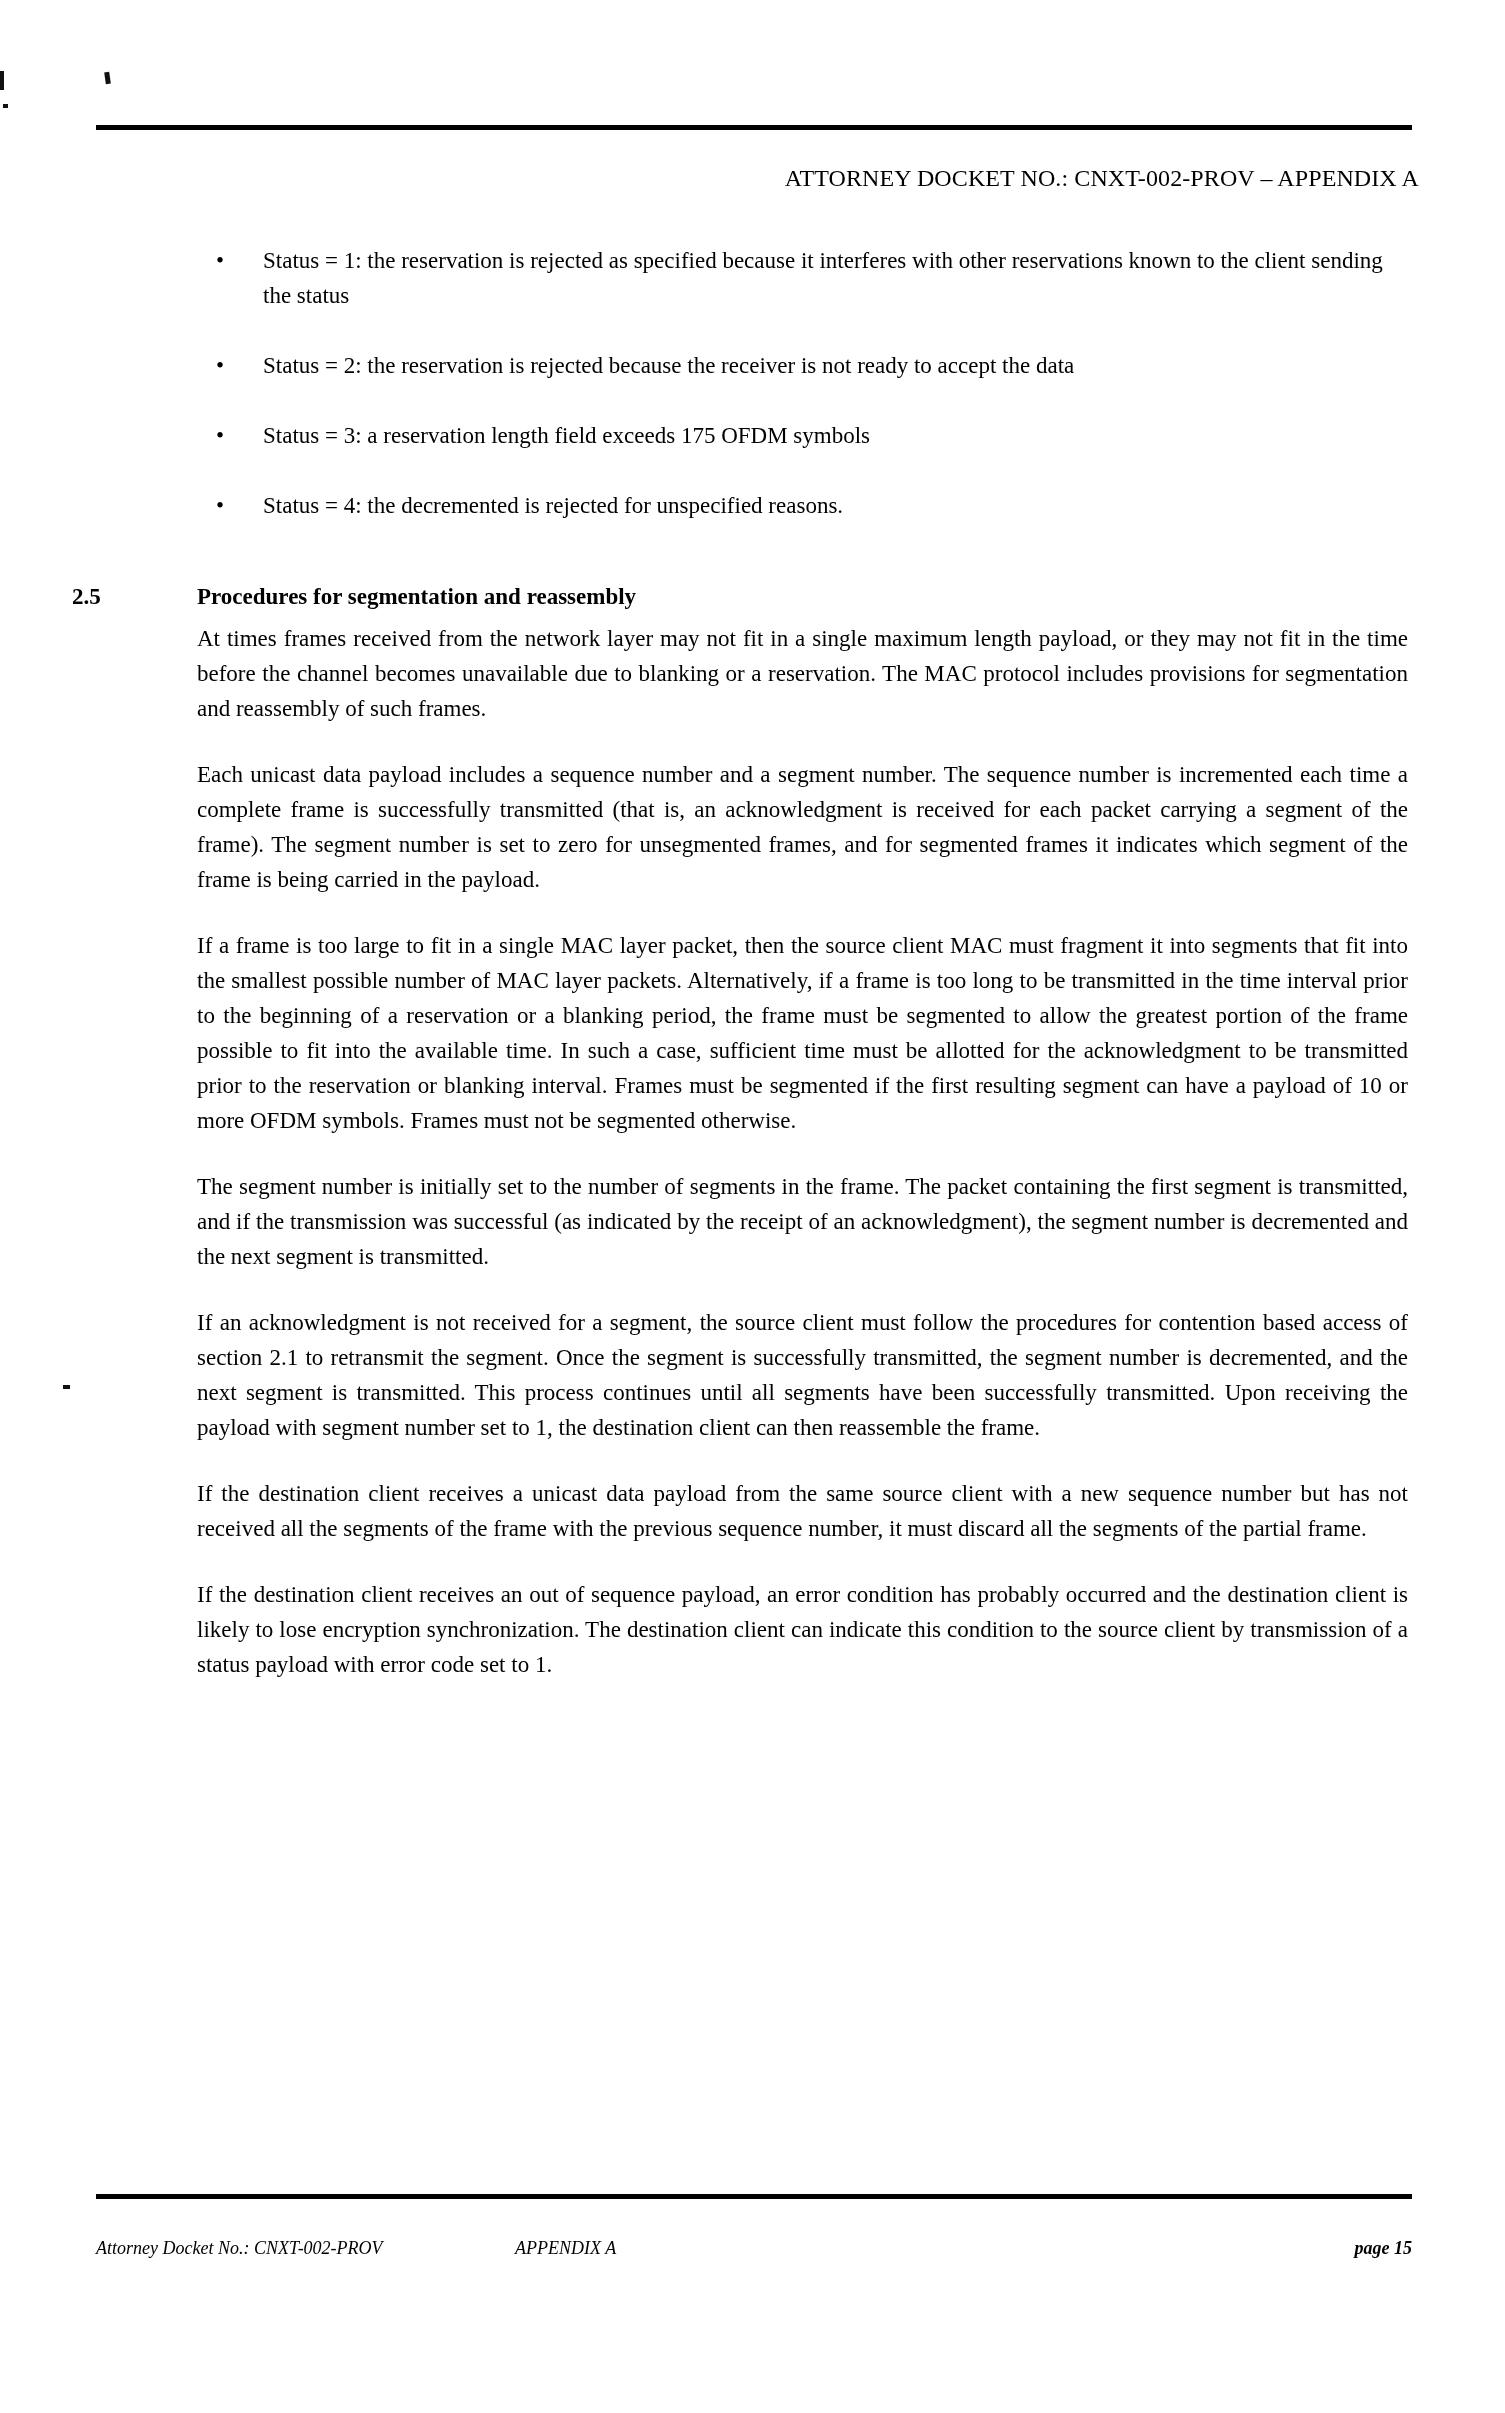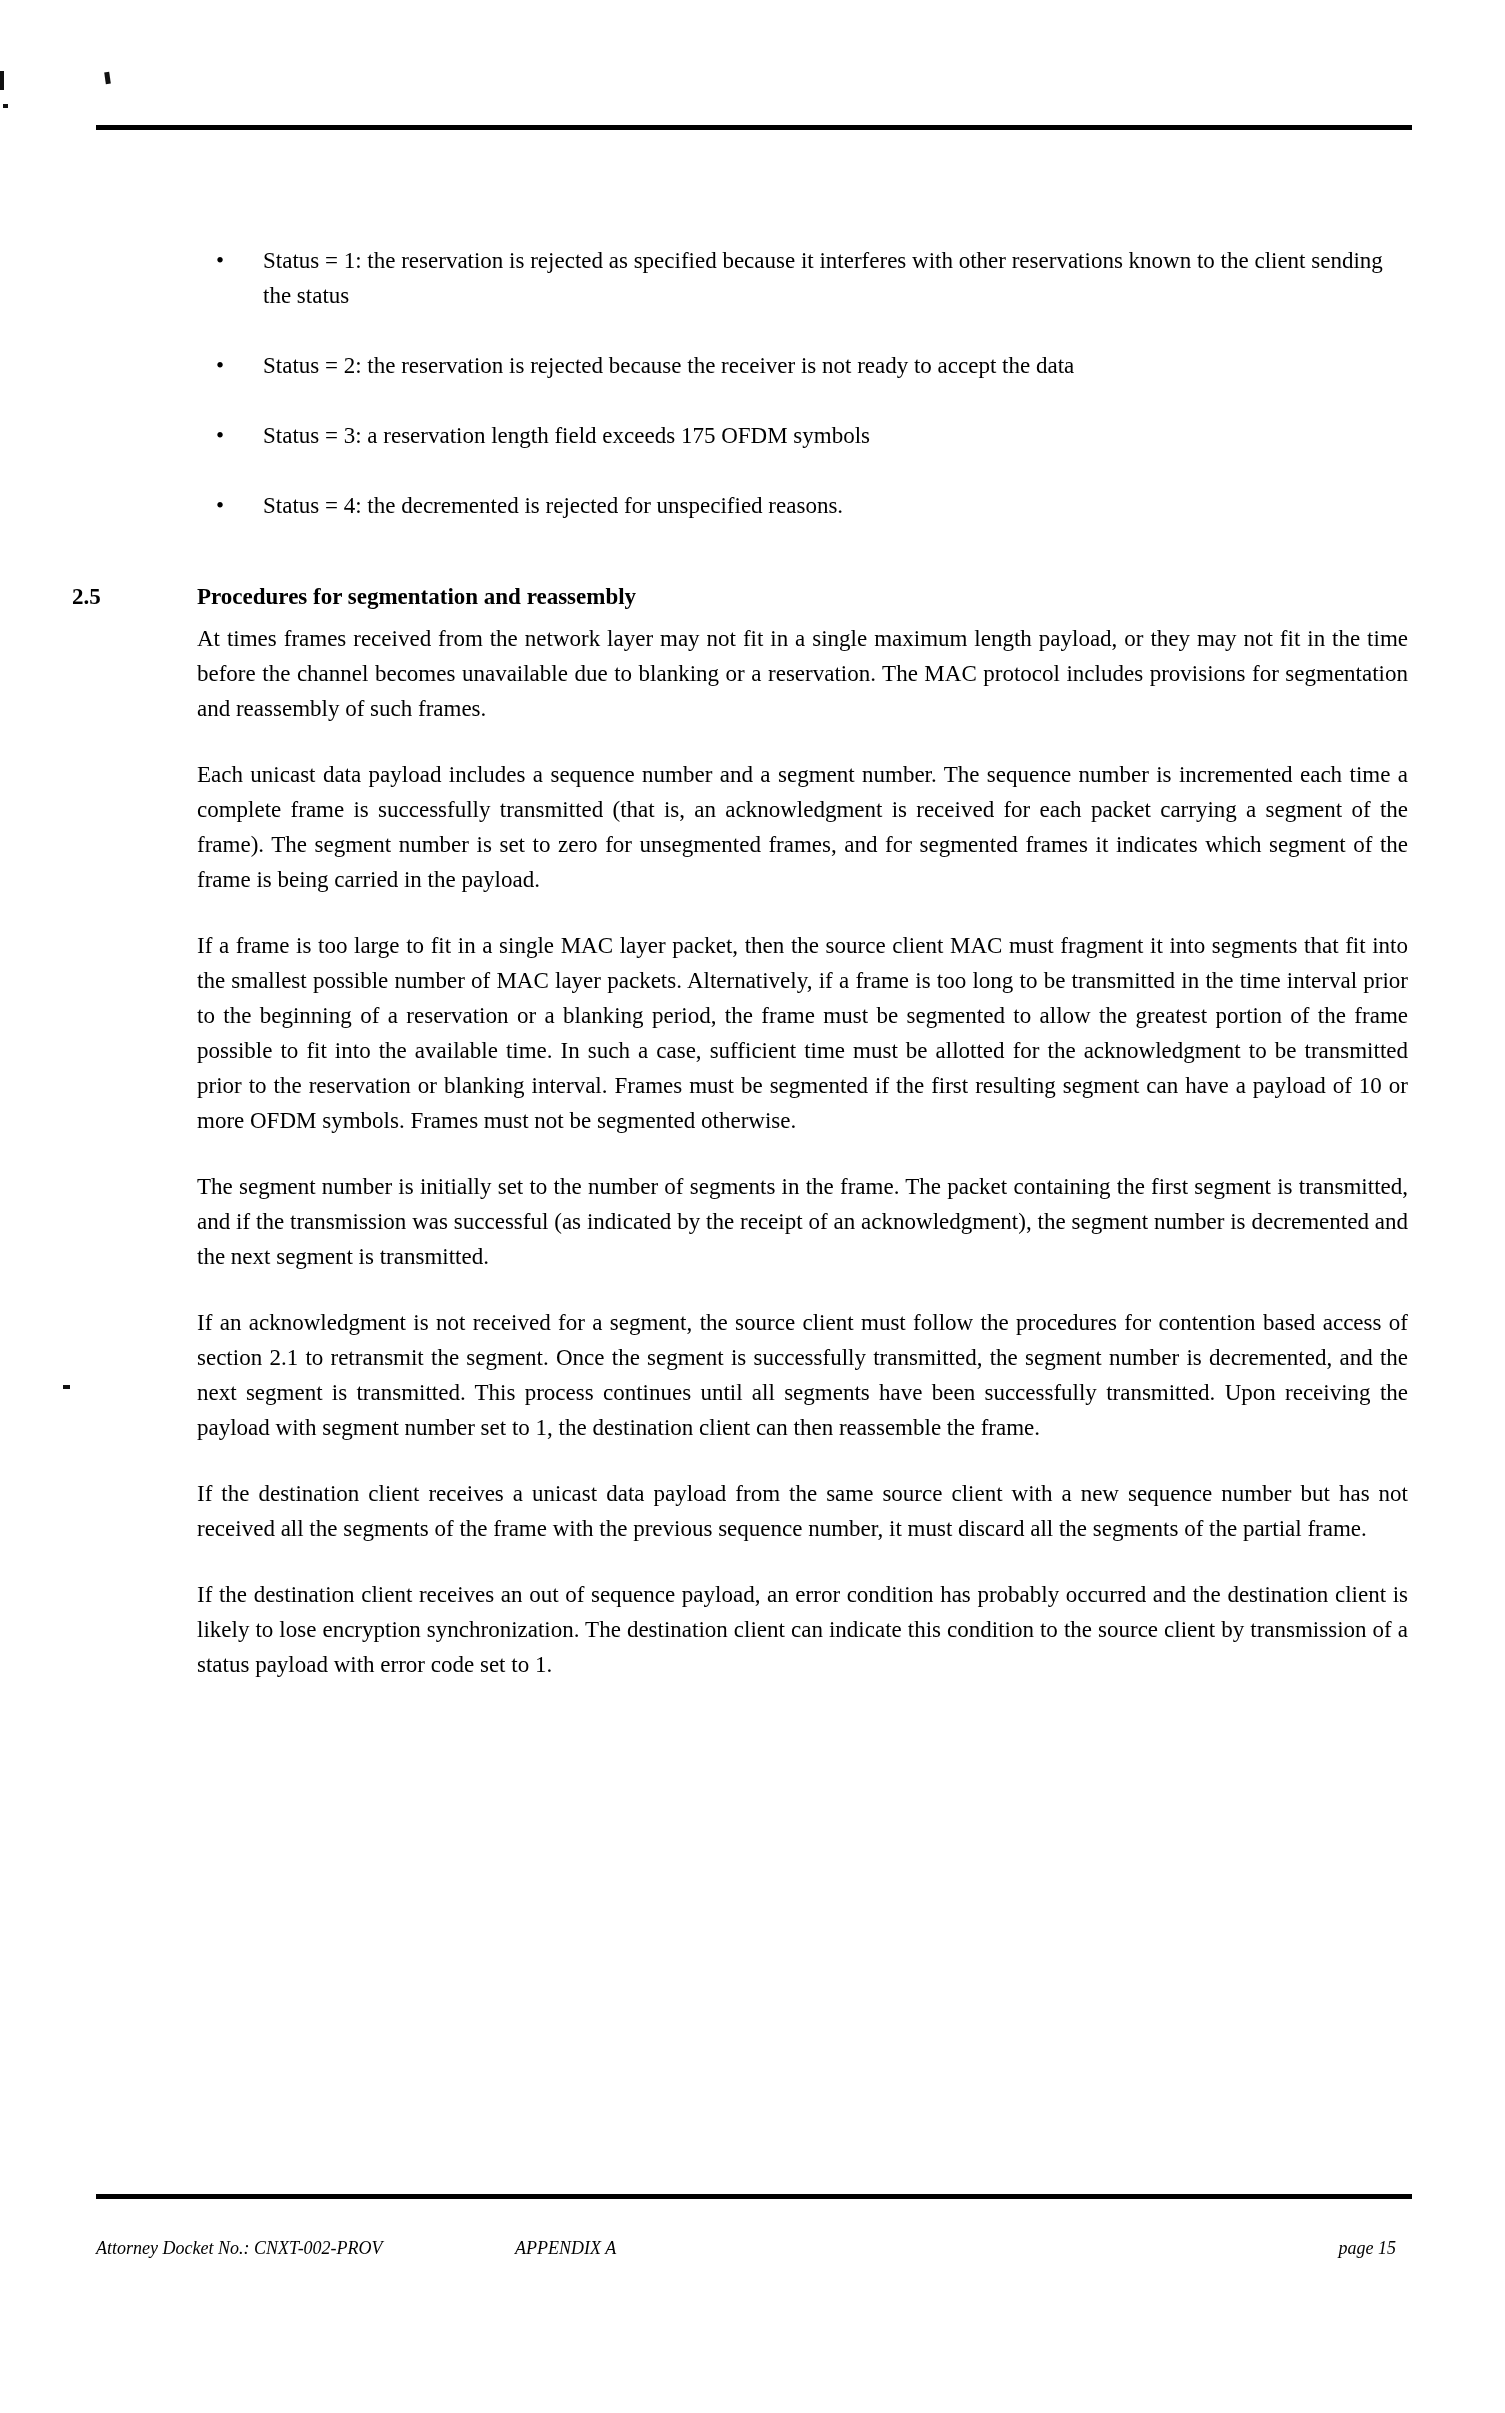--- a/index.html
+++ b/index.html
@@ -106,34 +106,35 @@
     position: absolute;
     top: 2238px;
     left: 96px;
     width: 1316px;
     font-style: italic;
     font-size: 18px;
     height: 32px;
   }
   .doc-footer .f-left   { position: absolute; left: 0px;   top: 0; white-space: nowrap; }
   .doc-footer .f-mid    { position: absolute; left: 419px; top: 0; white-space: nowrap; }
-  .doc-footer .f-right  { position: absolute; right: 16px;  top: 0; white-space: nowrap; }
+  .doc-footer .f-right  { position: absolute; right: 0px;  top: 0; white-space: nowrap; font-weight: bold; }
 </style>
 </head>
 <body>
 
 <div class="page">
 
   <div class="artifact artifact-a"></div>
   <div class="artifact artifact-b"></div>
   <div class="artifact artifact-c"></div>
   <div class="artifact artifact-d"></div>
 
   <div class="rule rule-top"></div>
 
+  <div class="doc-header">ATTORNEY DOCKET NO.: CNXT-002-PROV – APPENDIX A</div>
 
   <div class="content">
 
     <ul class="status-list">
       <li>
         <span class="bullet">•</span>
         <span>Status = 1: the reservation is rejected as specified because it interferes with other reservations known to the client sending the status</span>
       </li>
       <li>
         <span class="bullet">•</span>

